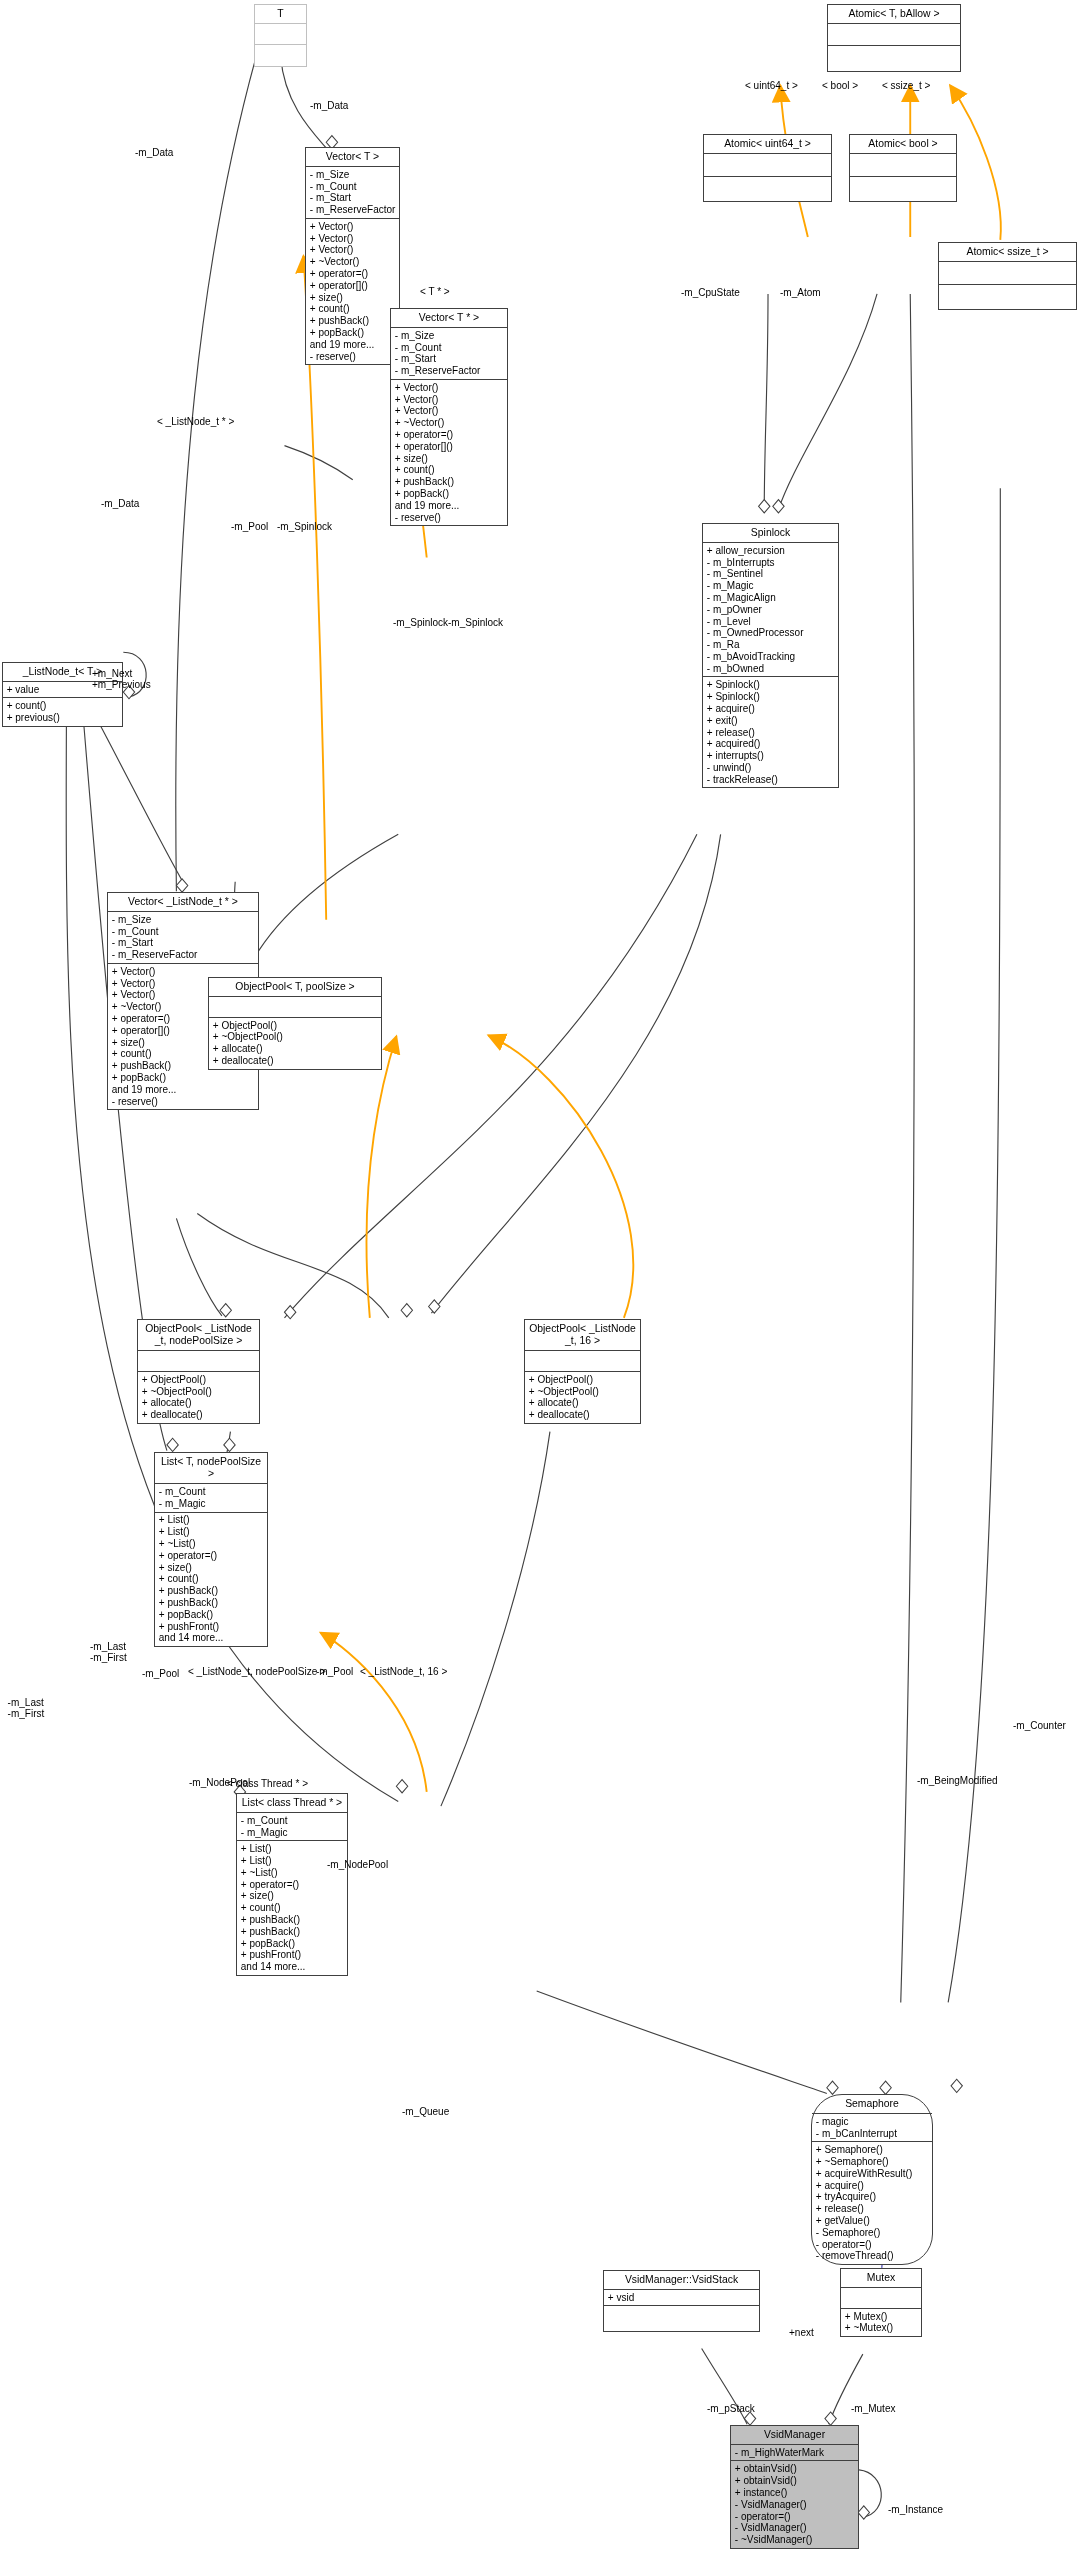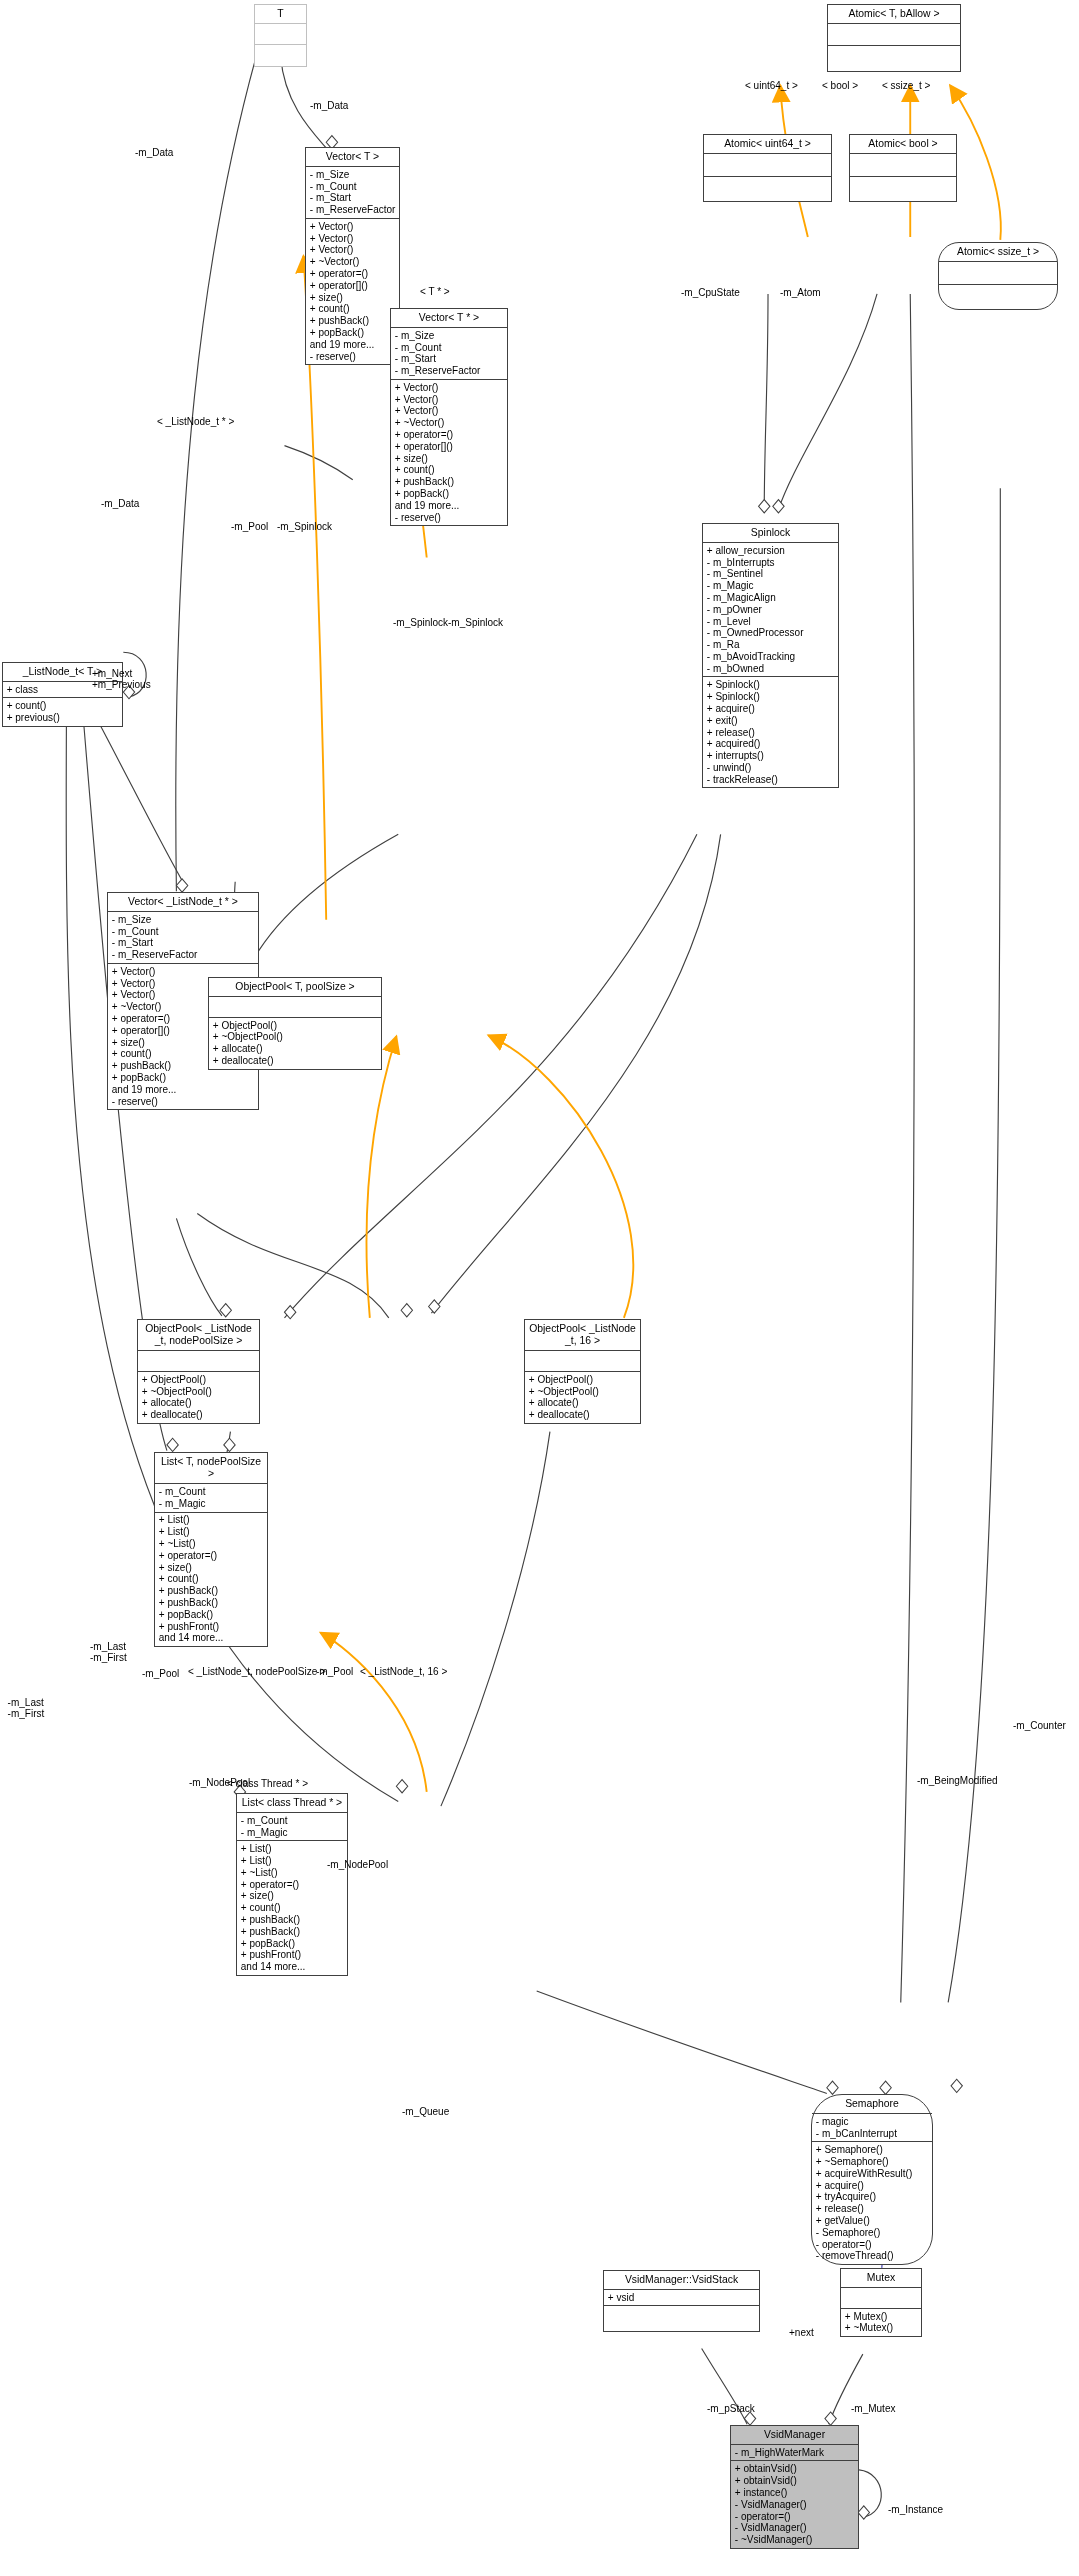--- a/index.html
+++ b/index.html
@@ -170,21 +170,21 @@
     <div class="sect" style="height:18px;"></div>
     <div class="sect" style="height:21px;"></div>
   </div>
 
   <div class="node" style="left:849px;top:134px;width:108px;">
     <div class="title">Atomic&lt; bool &gt;</div>
     <div class="sect" style="height:18px;"></div>
     <div class="sect" style="height:21px;"></div>
   </div>
 
-  <div class="node" style="left:938px;top:242px;width:120px;border-radius:21px;">
+  <div class="node" style="left:938px;top:242px;width:139px;">
     <div class="title">Atomic&lt; ssize_t &gt;</div>
     <div class="sect" style="height:18px;"></div>
     <div class="sect" style="height:21px;"></div>
   </div>
 
   <div class="node" style="left:390px;top:308px;width:118px;">
     <div class="title">Vector&lt; T * &gt;</div>
     <div class="sect">
       <div>- m_Size</div>
         <div>- m_Count</div>
@@ -231,21 +231,21 @@
         <div>+ acquired()</div>
       <div>+ interrupts()</div>
         <div>- unwind()</div>
       <div>- trackRelease()</div>
     </div>
   </div>
 
   <div class="node" style="left:1.9px;top:662px;width:121px;">
     <div class="title">_ListNode_t&lt; T &gt;</div>
     <div class="sect">
-      <div>+ class</div>
+      <div>+ value</div>
     </div>
     <div class="sect">
       <div>+ count()</div>
         <div>+ previous()</div>
     </div>
   </div>
 
   <div class="node" style="left:107px;top:892px;width:152px;">
     <div class="title">Vector&lt; _ListNode_t * &gt;</div>
     <div class="sect">

